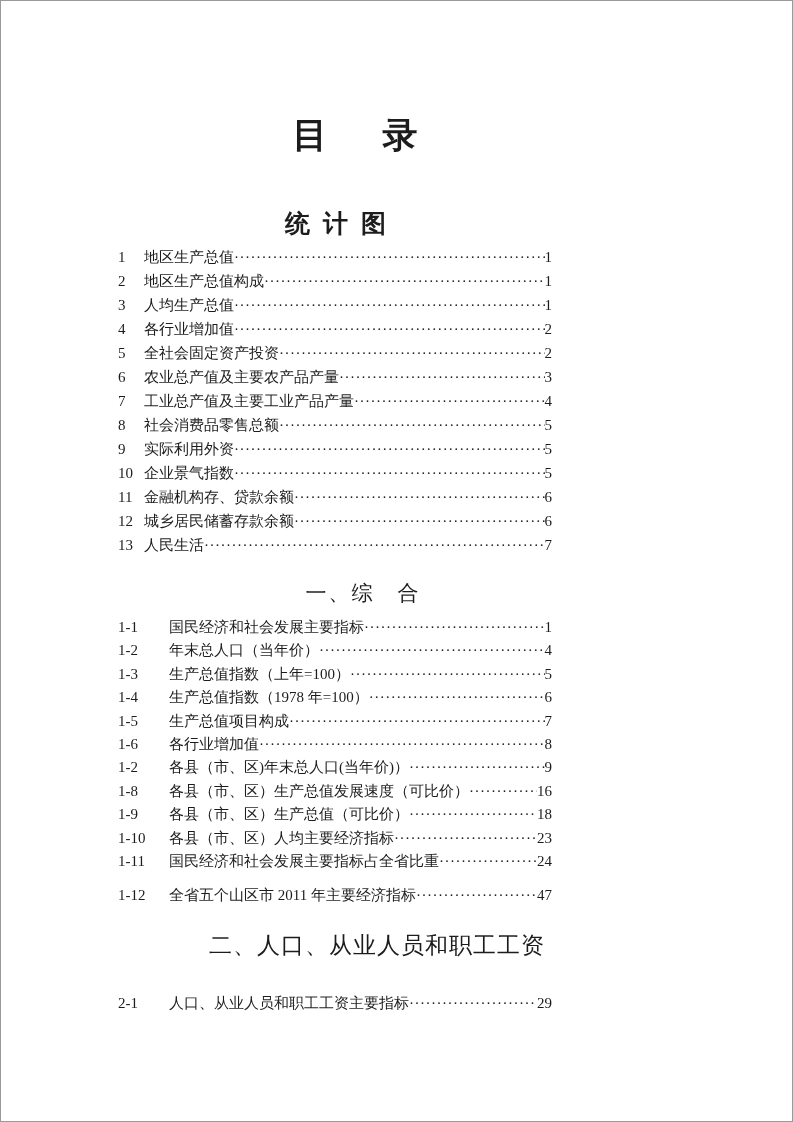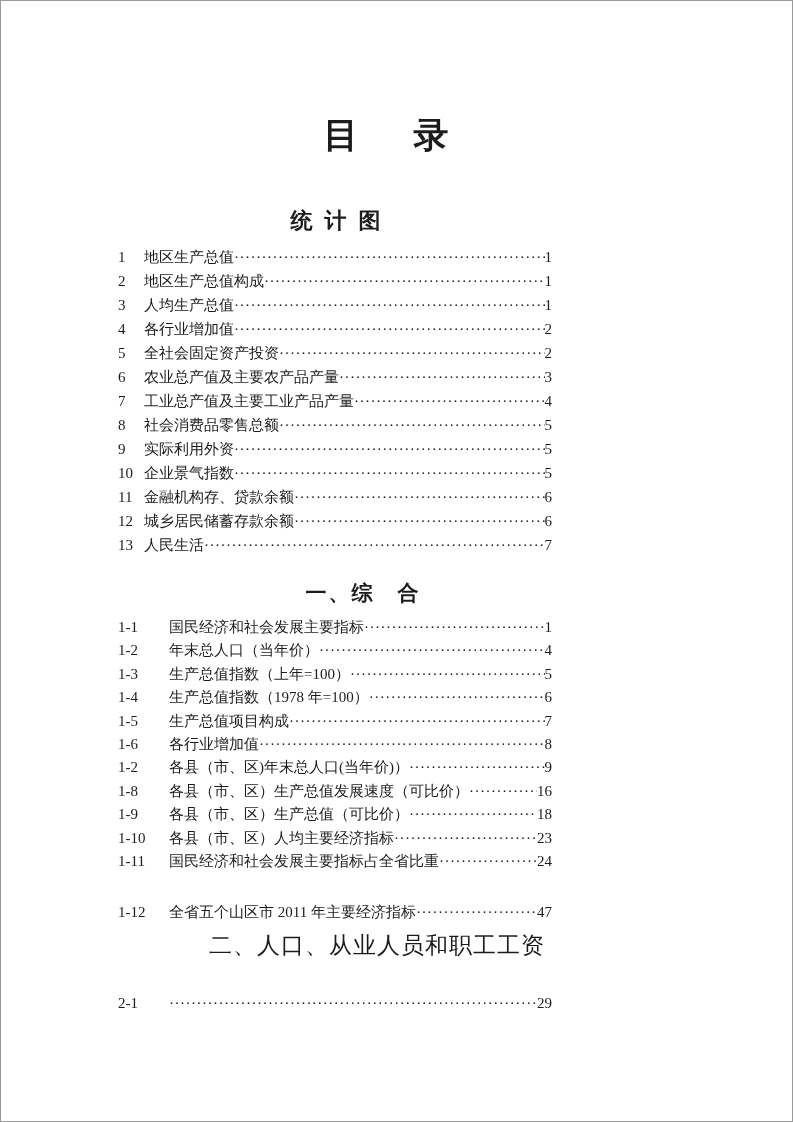--- a/index.html
+++ b/index.html
@@ -12,54 +12,54 @@
     margin:0 auto;
     overflow:hidden;
     font-family:"Liberation Serif","DejaVu Serif",serif;
     color:#1c1c1c;
   }
   .doc-title {
     position:absolute; top:115px; left:0; width:718px;
     text-align:center;
     font-family:"Liberation Sans","DejaVu Sans",sans-serif;
     font-weight:700; font-size:35px; line-height:1.1;
-    letter-spacing:10px; white-space:pre;padding-left:31px;
+    letter-spacing:10px; white-space:pre;
   }
   .sec-heading {
     position:absolute;
     text-align:center;
     white-space:pre;
     line-height:1.2;
   }
   .h-charts {
     top:207px; left:117px; width:438px;
     font-family:"Liberation Sans","DejaVu Sans",sans-serif;
-    font-weight:700; font-size:22px; letter-spacing:3px;
+    font-weight:700; font-size:25px; letter-spacing:3px;
   }
   .h-sec1 {
     top:580px; left:117px; width:490px;
     font-family:"Liberation Serif","DejaVu Serif",serif;
-    font-weight:700; font-size:21px; letter-spacing:2px;
+    font-weight:400; font-size:21px; letter-spacing:2px;
   }
   .h-sec2 {
     top:931px; left:117px; width:518px;
     font-family:"Liberation Serif","DejaVu Serif",serif;
     font-weight:500; font-size:23px; letter-spacing:1px;
   }
   .toc-list { position:absolute; left:117px; width:434px; }
   .list-charts { top:244px; }
   .list-sec1   { top:615px; }
   .list-sec2   { top:990px; }
   .row {
     display:flex; align-items:baseline;
     height:24px; font-size:15px; line-height:24px;
     white-space:nowrap;
   }
   .list-sec1 .row { height:23.4px; line-height:23.4px;align-items:flex-end; }
-  .row.gap { margin-top:28px; }
+  .row.gap { margin-top:11px; }
   .num { flex:0 0 auto; }
   .list-charts .num { width:26px; }
   .list-sec1 .num, .list-sec2 .num { width:51px; }
   .t { flex:0 0 auto; }
   .lead {
     flex:1 1 auto; min-width:0;
     overflow:hidden; white-space:nowrap;
     letter-spacing:0.5px;
   }
   .lead::after {
@@ -232,18 +232,19 @@
         <span class="lead"></span>
         <span class="pg">47</span>
       </div>
   </div>
 
   <div class="sec-heading h-sec2">二、人口、从业人员和职工工资</div>
 
   <div class="toc-list list-sec2">
     <div class="row">
         <span class="num">2-1</span>
+        <span class="t">人口、从业人员和职工工资主要指标</span>
         <span class="lead"></span>
         <span class="pg">29</span>
       </div>
   </div>
 
 </div>
 
 </body></html>

